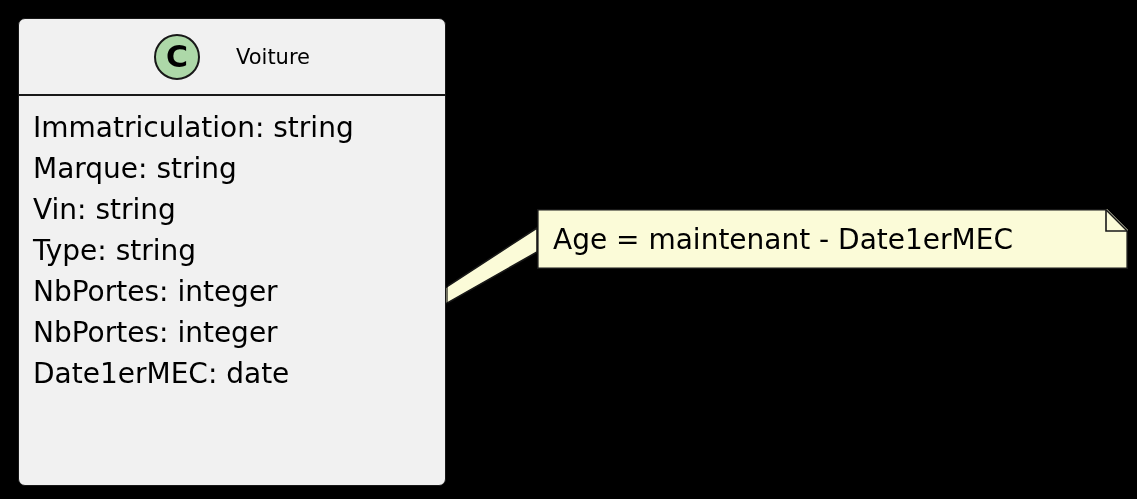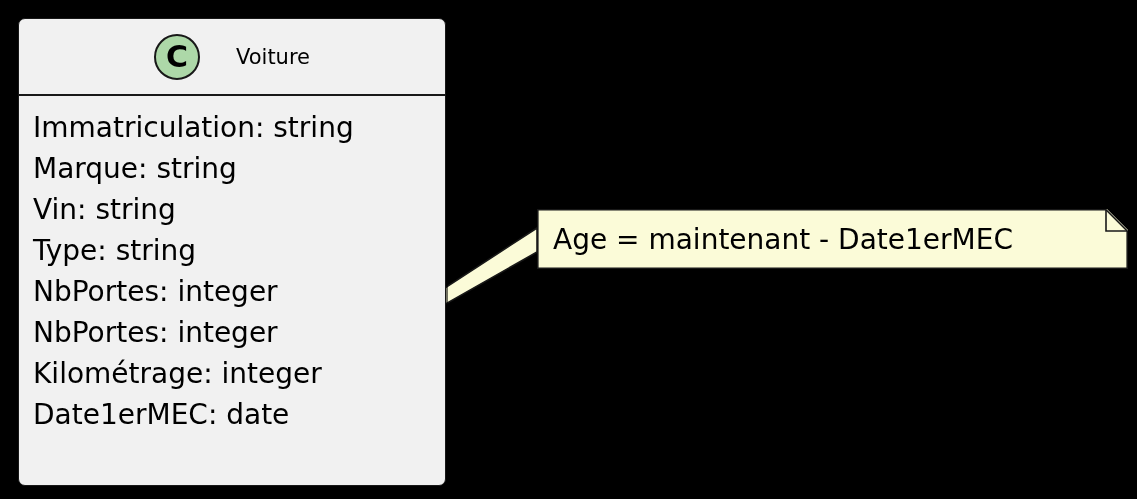--- a/index.html
+++ b/index.html
@@ -124,21 +124,20 @@
       <div id="class-stereotype-icon">C</div>
       <div id="class-title">Voiture</div>
     </div>
     <div id="class-attributes">
       <div class="attribute-row">Immatriculation: string</div>
       <div class="attribute-row">Marque: string</div>
       <div class="attribute-row">Vin: string</div>
       <div class="attribute-row">Type: string</div>
       <div class="attribute-row">NbPortes: integer</div>
       <div class="attribute-row">NbPortes: integer</div>
-      <div class="attribute-row">Kilométrage: integer</div>
       <div class="attribute-row">Date1erMEC: date</div>
     </div>
   </div>
 
   <div id="note-box">
     <svg id="note-border" viewBox="0 0 591 60" xmlns="http://www.w3.org/2000/svg">
       <path d="M0.8,0.8 L569,0.8 L590.2,22 L590.2,59.2 L0.8,59.2 Z" fill="none" stroke="#181818" stroke-width="1.6"></path>
       <path d="M569,0.8 L569,22 L590.2,22" fill="none" stroke="#181818" stroke-width="1.6"></path>
     </svg>
     <div id="note-text">Age = maintenant - Date1erMEC</div>

